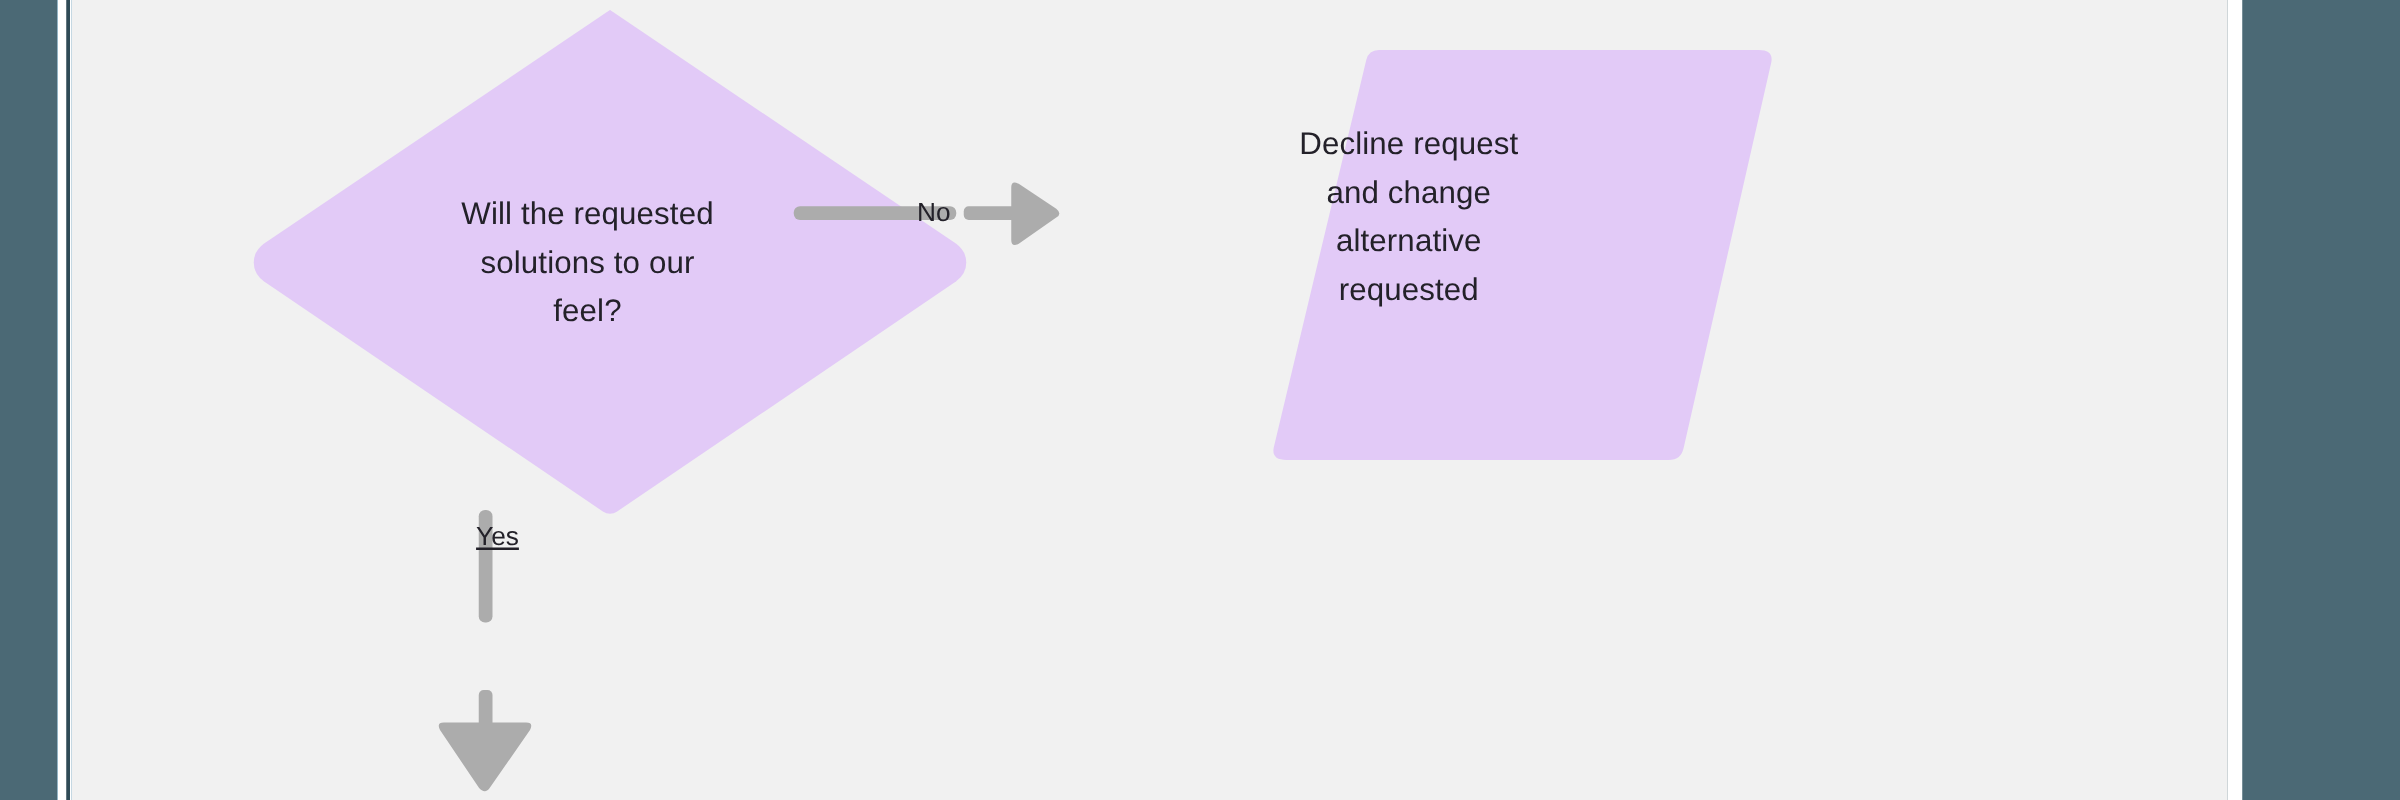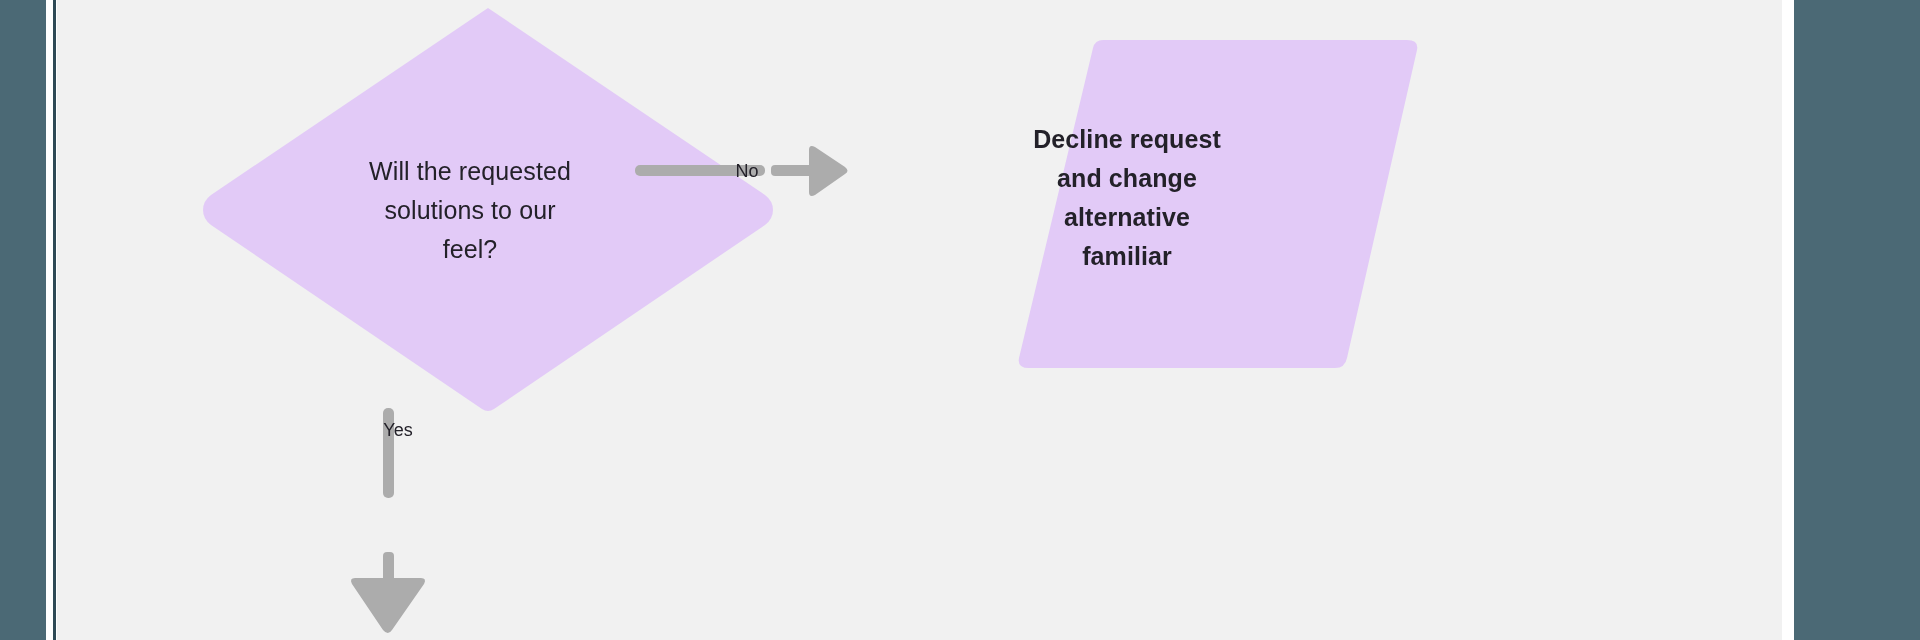--- a/index.html
+++ b/index.html
@@ -94,46 +94,46 @@
   }
 
   #decision-text {
     left: 203px;
     top: 100px;
     width: 420px;
     height: 220px;
   }
   #process-text {
     left: 895px;
-    top: 88px;
+    top: 64px;
     width: 350px;
     height: 220px;
-    font-weight: bold;
   }
 
   
   .edge-label {
     position: absolute;
     color: #232129;
-    font-size: 18px;
+    font-size: 21px;
     line-height: 30px;
     white-space: nowrap;
     pointer-events: none;
   }
   #label-no {
     left: 662px;
     top: 156px;
     width: 56px;
     text-align: center;
   }
   #label-yes {
     left: 306px;
     top: 415px;
     width: 70px;
     text-align: center;
+    text-decoration: underline;
   }
 </style>
 </head>
 <body>
 
 <div id="app">
 
   <div class="panel-left"></div>
   <div class="gutter-left"></div>
   <div class="rule-left"></div>
@@ -190,21 +190,21 @@
     <div class="node-text" id="decision-text">
       <span>Will the requested</span>
       <span>solutions to our</span>
       <span>feel?</span>
     </div>
 
     <div class="node-text" id="process-text">
       <span>Decline request</span>
       <span>and change</span>
       <span>alternative</span>
-      <span>familiar</span>
+      <span>requested</span>
     </div>
 
     <div class="edge-label" id="label-no">No</div>
     <div class="edge-label" id="label-yes">Yes</div>
 
   </div>
 
   <div class="rule-right"></div>
   <div class="gutter-right"></div>
   <div class="panel-right"></div>

